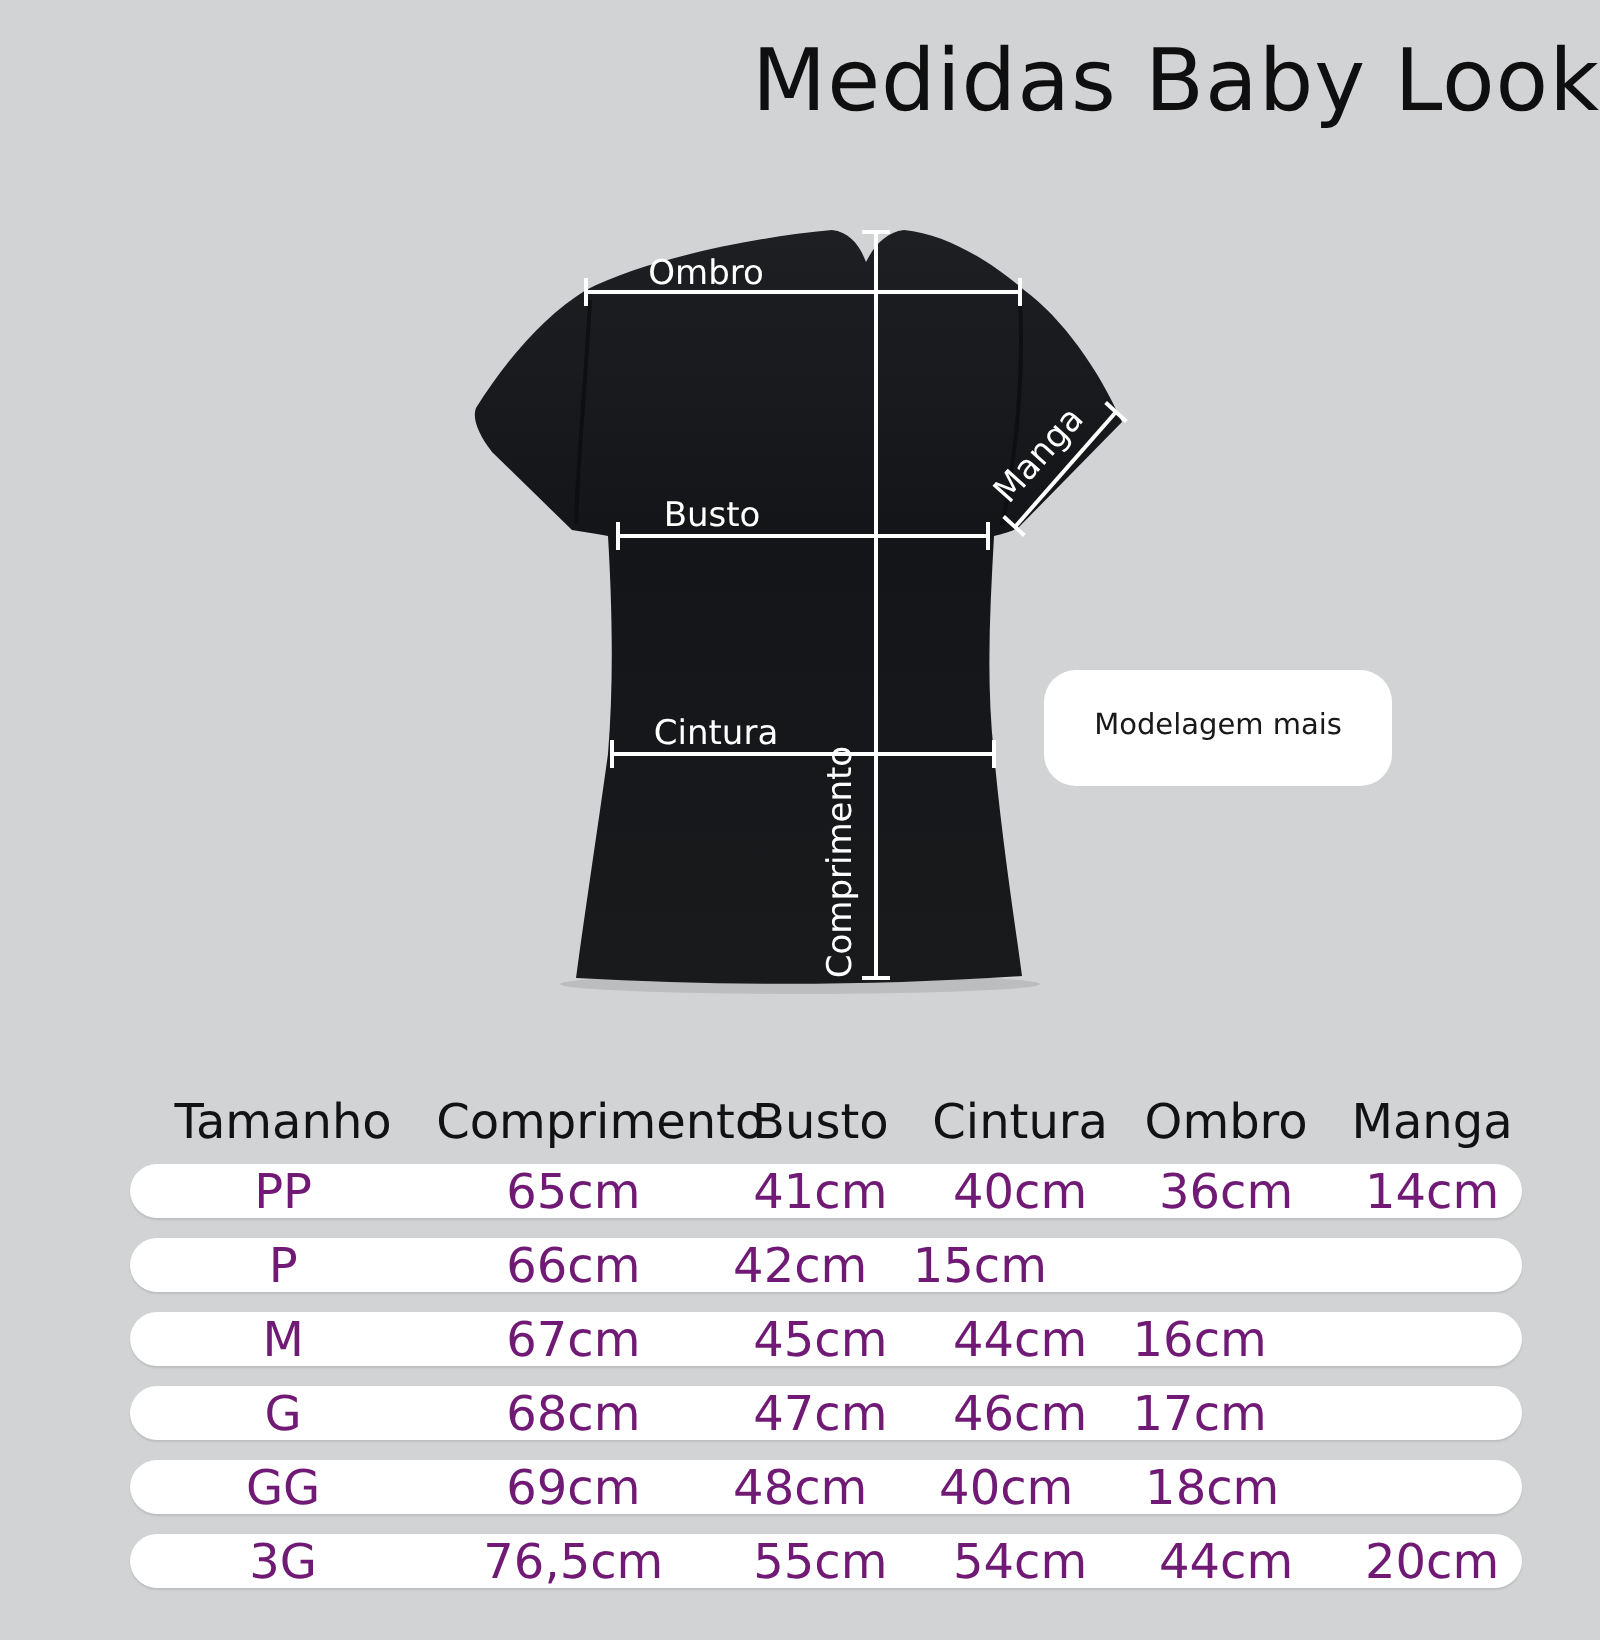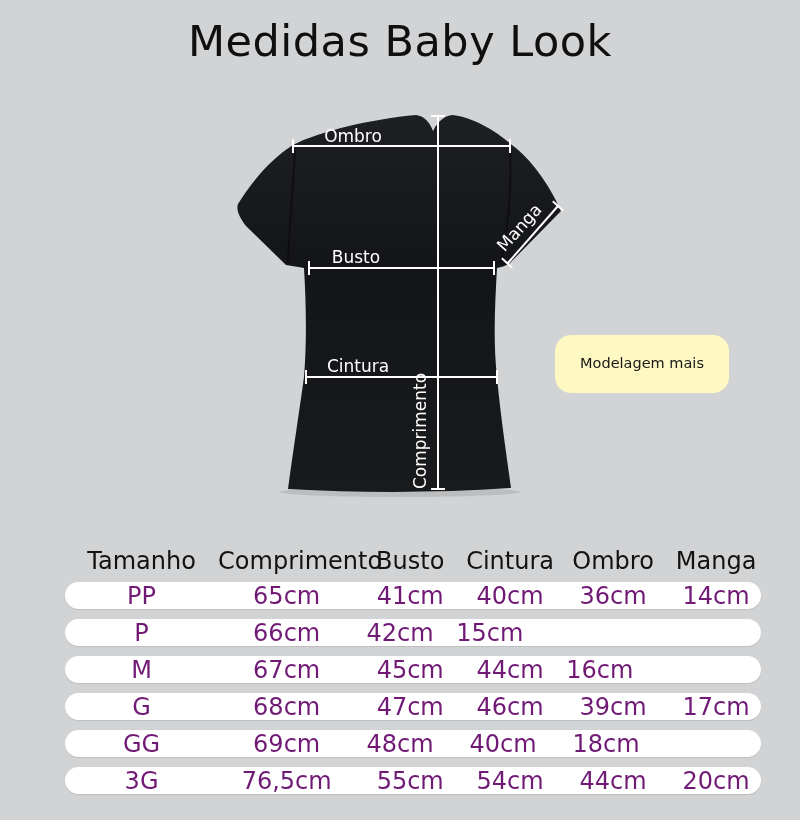--- a/index.html
+++ b/index.html
@@ -2,30 +2,30 @@
 <html><head>
 <meta charset="utf-8">
 <style>
   html,body{margin:0;padding:0;background:#d2d3d5;}
   .stage{
     position:relative;width:800px;height:820px;background:#d2d3d5;
     overflow:hidden;font-family:"DejaVu Sans",sans-serif;
   }
   .title{
     position:absolute;top:16px;left:0;right:0;margin:0;
-    text-align:center;font-size:43px;font-weight:400;color:#0f0f10;
+    text-align:right;font-size:43px;font-weight:400;color:#0f0f10;
     letter-spacing:0.5px;
   }
   .diagram{position:absolute;left:0;top:0;}
   .diagram text{font-family:"DejaVu Sans",sans-serif;fill:#ffffff;font-size:17px;}
   .note-box{
     position:absolute;left:522px;top:335px;width:174px;height:58px;
-    background:#fef9c3;border-radius:16px;
+    background:#ffffff;border-radius:16px;
     display:flex;flex-direction:column;justify-content:center;align-items:center;
-    font-size:14.5px;line-height:1.35;color:#191919;text-align:center;margin-left:33px;
+    font-size:14.5px;line-height:1.35;color:#191919;text-align:center;
   }
   .size-table{position:absolute;left:65px;top:547px;width:696px;}
   .thead{
     display:flex;align-items:center;height:27px;margin-bottom:8px;
     font-size:24px;color:#121212;white-space:nowrap;
   }
   .trow{
     display:flex;align-items:center;height:27px;margin-bottom:10px;
     background:#ffffff;border-radius:14px;
     font-size:24px;color:#701a75;white-space:nowrap;
@@ -141,21 +141,20 @@
       <div class="c c3">45cm</div>
       <div class="c c4">44cm</div>
       <div class="c c6">16cm</div>
     </div>
 
     <div class="trow">
       <div class="c c1">G</div>
       <div class="c c2">68cm</div>
       <div class="c c3">47cm</div>
       <div class="c c4">46cm</div>
-      <div class="c c5">39cm</div>
       <div class="c c6">17cm</div>
     </div>
 
     <div class="trow">
       <div class="c c1">GG</div>
       <div class="c c2">69cm</div>
       <div class="c c4">48cm</div>
       <div class="c c5">40cm</div>
       <div class="c c6">18cm</div>
     </div>

